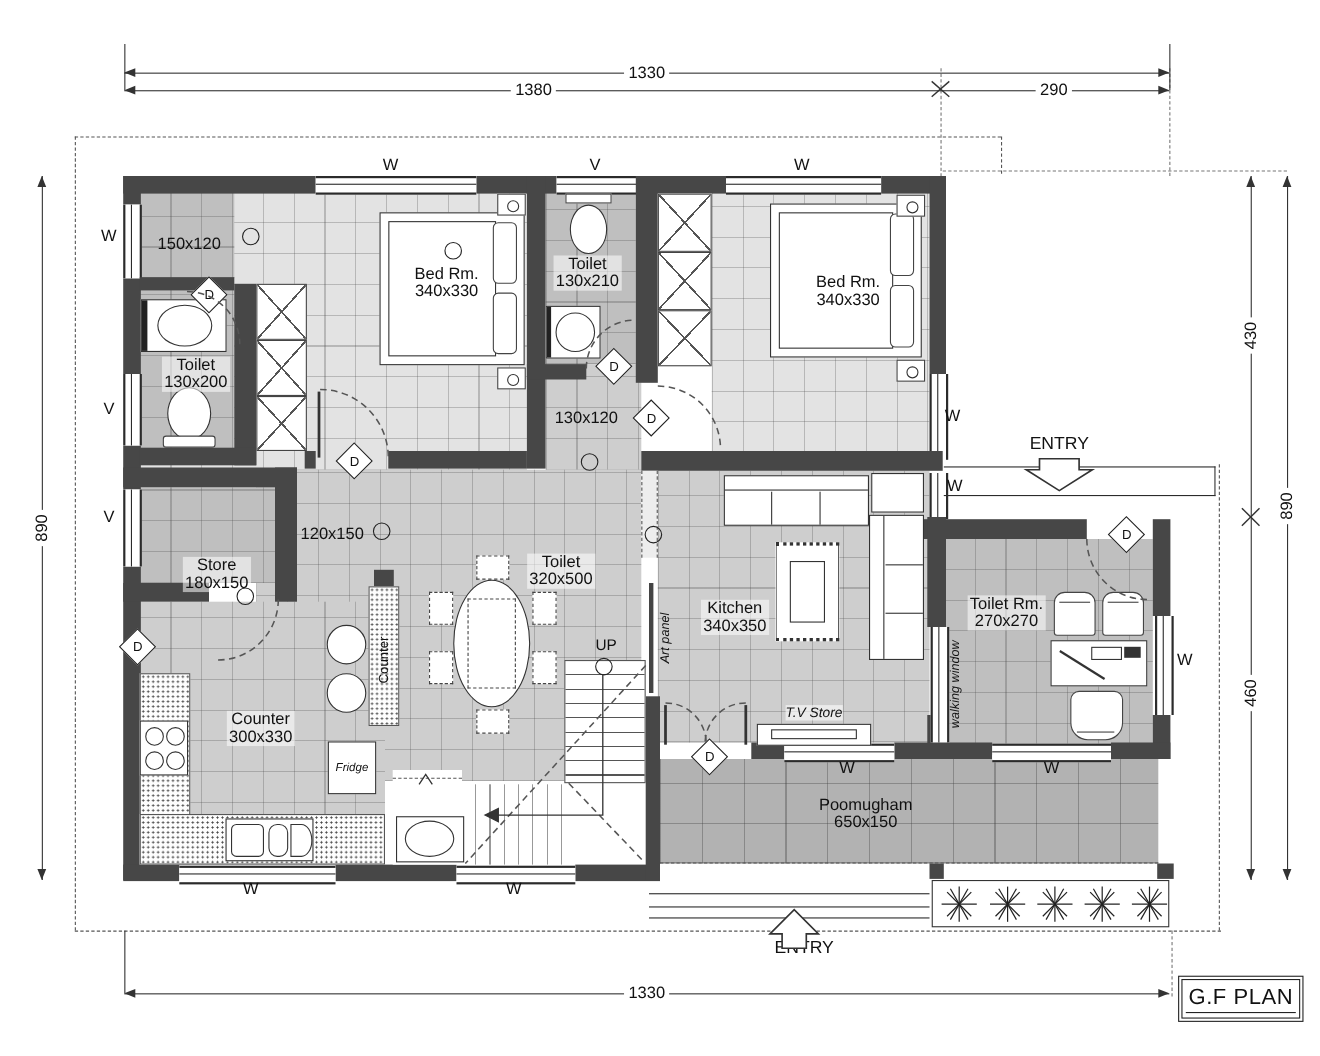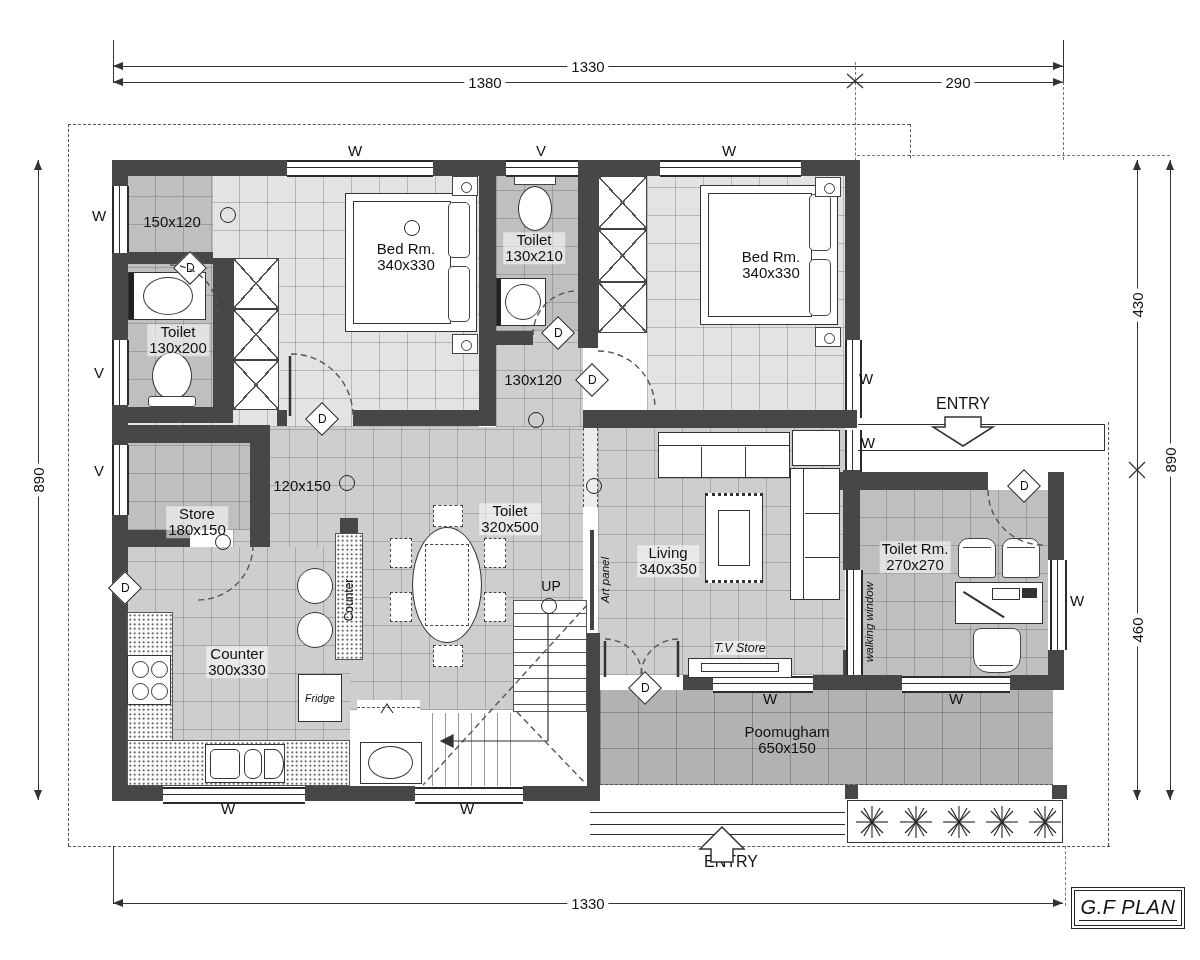--- a/index.html
+++ b/index.html
@@ -50,21 +50,21 @@
     background-image:repeating-linear-gradient(180deg,transparent 0 12px,#555 12px 13px);}
   .treads-d{position:absolute;background:#fff;
     background-image:repeating-linear-gradient(90deg,transparent 0 12px,#999 12px 13px);}
   .tri-l{position:absolute;width:0;height:0;border:4px solid transparent;border-right:10px solid #333;border-left:none;}
   .tri-r{position:absolute;width:0;height:0;border:4px solid transparent;border-left:10px solid #333;border-right:none;}
   .tri-u{position:absolute;width:0;height:0;border:4px solid transparent;border-bottom:10px solid #333;border-top:none;}
   .tri-d{position:absolute;width:0;height:0;border:4px solid transparent;border-top:10px solid #333;border-bottom:none;}
   .oval{position:absolute;background:#fff;border:1.4px solid #333;border-radius:50%;box-sizing:border-box;}
   .titlebox{position:absolute;border:1.5px solid #222;outline:1px solid #222;outline-offset:2px;
     background:#fff;display:flex;align-items:center;justify-content:center;font-size:20px;letter-spacing:.5px;}
-  .titlebox span{border-bottom:1.5px solid #222;padding:0 2px 1px;font-style:italic;}
+  .titlebox span{border-bottom:1.5px solid #222;padding:0 2px 1px;}
 </style>
 </head>
 <body>
 
 <div id="plan">
 
   <div class="f-light tiles" style="left:127px;top:175px;width:352px;height:252px;"></div>
   <div class="f-dark tiles" style="left:127px;top:175px;width:86px;height:78px;"></div>
   <div class="f-dark tiles" style="left:127px;top:262px;width:86px;height:146px;"></div>
   <div class="f-dark tiles" style="left:496px;top:175px;width:82px;height:156px;"></div>
@@ -300,21 +300,21 @@
   </div>
   <div class="clabel" style="left:510px;top:519px;">
     <div>Toilet</div>
       <div>320x500</div>
   </div>
   <div class="clabel" style="left:237px;top:662px;">
     <div>Counter</div>
       <div>300x330</div>
   </div>
   <div class="clabel" style="left:668px;top:561px;">
-    <div>Living</div>
+    <div>Kitchen</div>
       <div>340x350</div>
   </div>
   <div class="clabel" style="left:915px;top:557px;">
     <div>Toilet Rm.</div>
       <div>270x270</div>
   </div>
   <div class="clabel" style="left:787px;top:740px;background:transparent;">
     <div>Poomugham</div>
       <div>650x150</div>
   </div>

